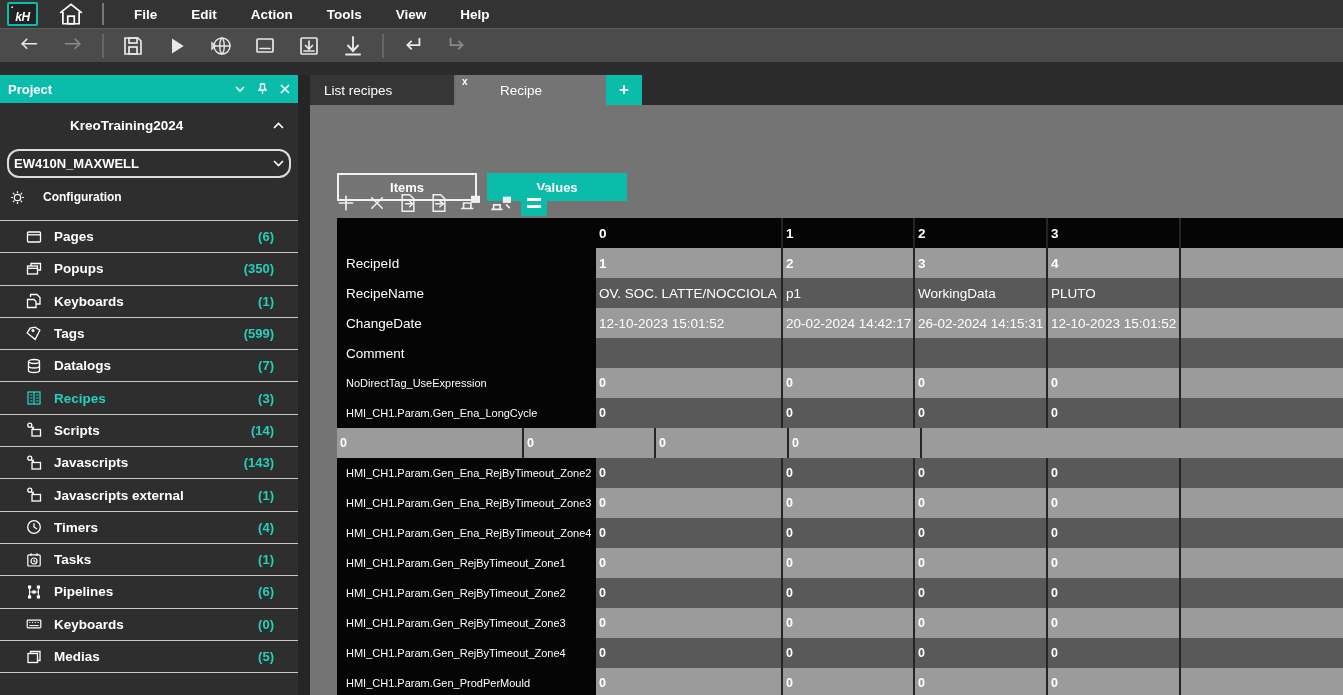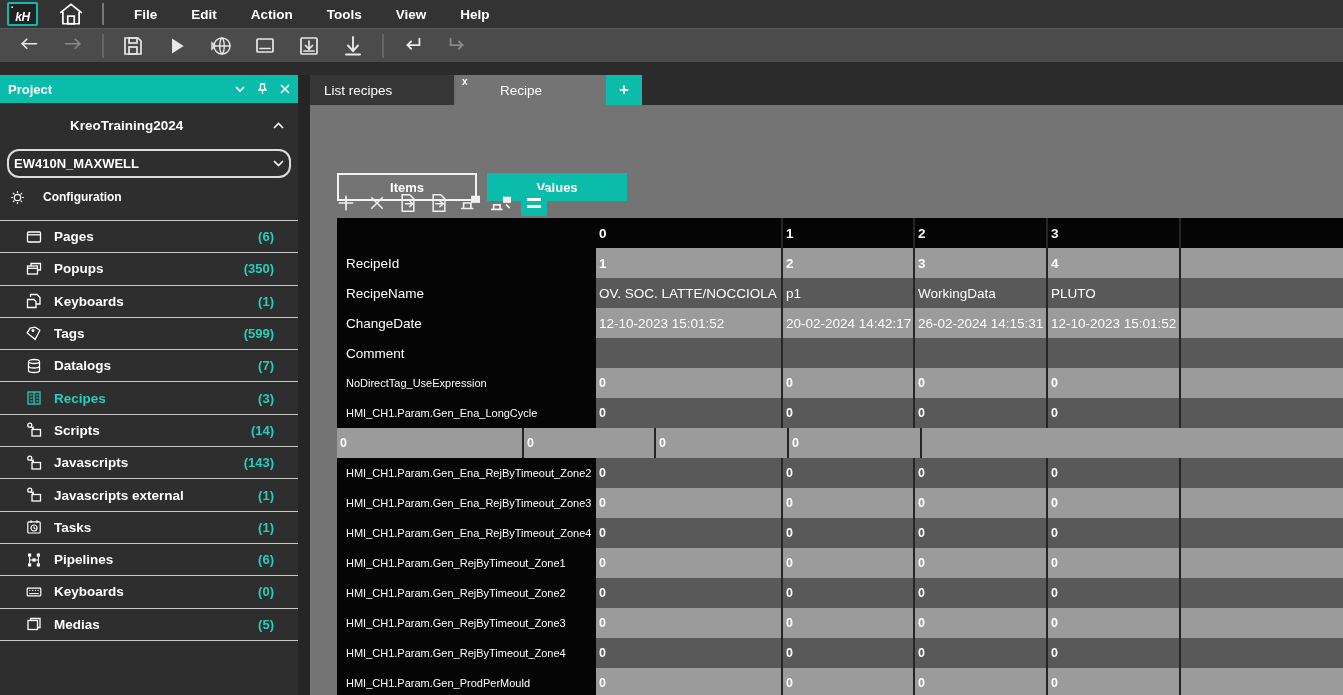--- a/index.html
+++ b/index.html
@@ -334,20 +334,30 @@
             <circle cx="3.8" cy="3.2" r="2"></circle>
             <path d="M5.2 4.6l2.6 2.6M6.5 5.9l1.3-1.3"></path>
             <rect x="6" y="7.5" width="8.5" height="6.5"></rect>
           </svg>
         </span>
         <span class="slabel">Javascripts external</span>
         <span class="scount">(1)</span>
       </div>
       <div class="side-item">
         <span class="sicon">
+          <svg width="18" height="16" viewBox="0 0 16 16" fill="none" stroke="currentColor" stroke-width="1.3">
+            <circle cx="8" cy="8" r="6.3"></circle>
+            <path d="M8 4.2V8l3 2"></path>
+          </svg>
+        </span>
+        <span class="slabel">Timers</span>
+        <span class="scount">(4)</span>
+      </div>
+      <div class="side-item">
+        <span class="sicon">
           <svg width="18" height="16" viewBox="0 0 16 16" fill="none" stroke="currentColor" stroke-width="1.2">
             <rect x="1.8" y="2.8" width="12.4" height="11.2" rx="1"></rect>
             <path d="M5 1.2v2.8M11 1.2v2.8"></path>
             <circle cx="8" cy="9" r="3"></circle>
             <path d="M8 7.5V9l1.4.9"></path>
           </svg>
         </span>
         <span class="slabel">Tasks</span>
         <span class="scount">(1)</span>
       </div>

